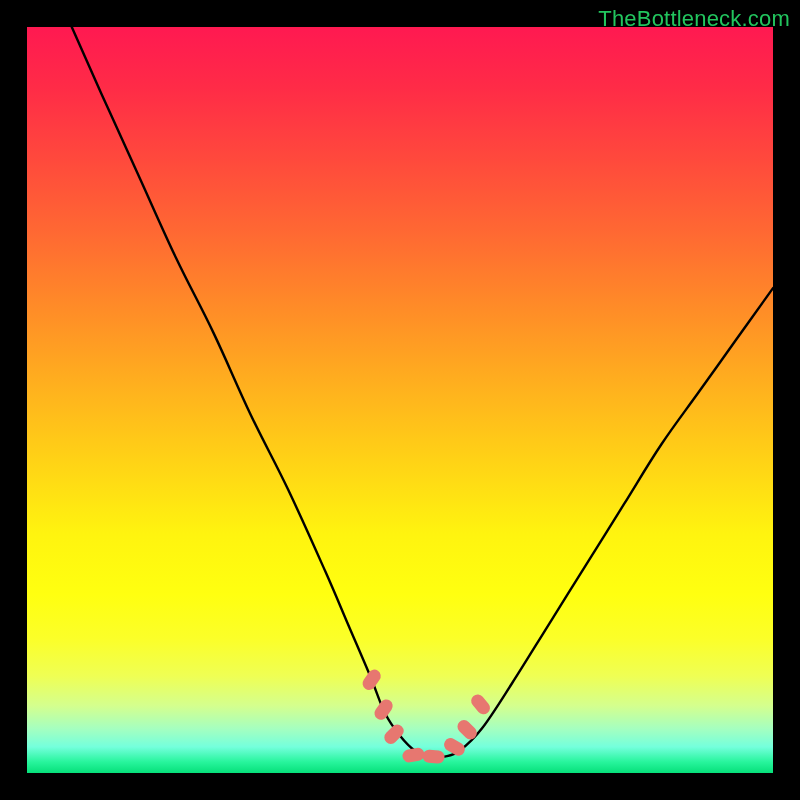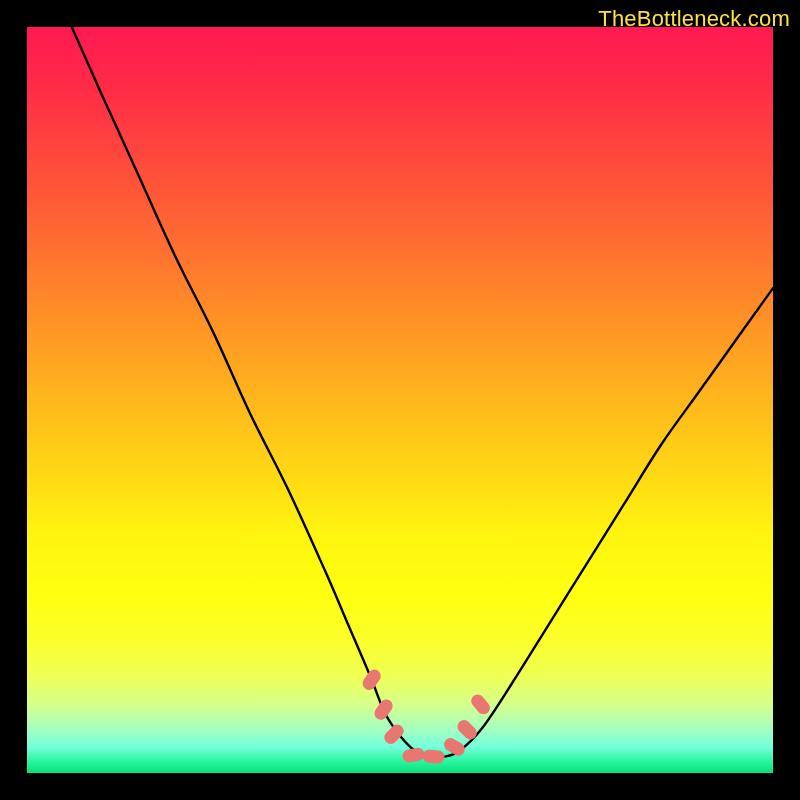--- a/index.html
+++ b/index.html
@@ -39,21 +39,21 @@
       #a6ffbf 94%,
       #74ffdc 96.5%,
       #28f59d 98.5%,
       #06e07a 100%
     );
   }
   .watermark {
     position: absolute;
     top: 6px;
     right: 10px;
-    color: #fde047;
+    color: #22c55e;
     font-size: 22px;
     font-weight: 500;
     letter-spacing: 0.2px;
     pointer-events: none;
     user-select: none;
   }
   svg.curve {
     position: absolute;
     left: 0;
     top: 0;

